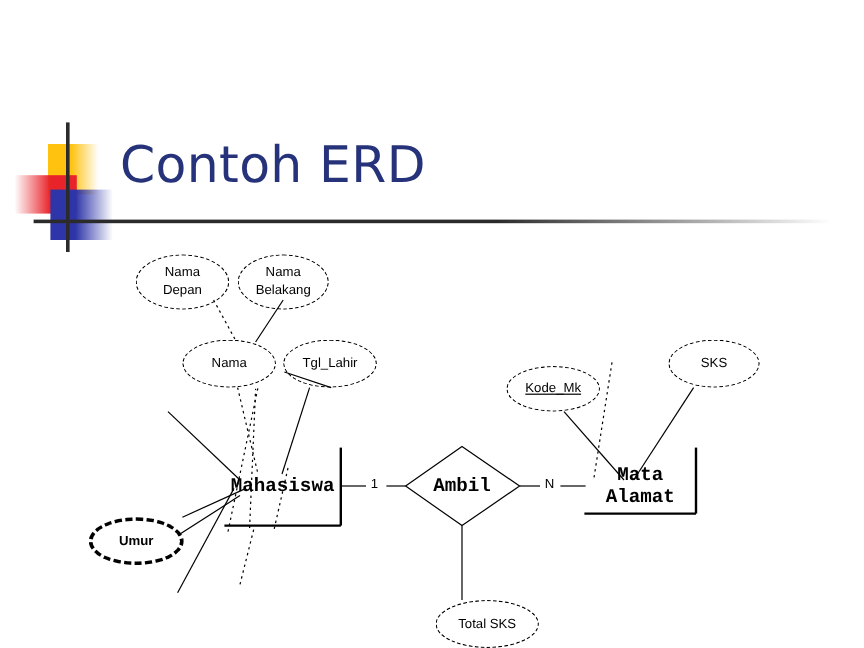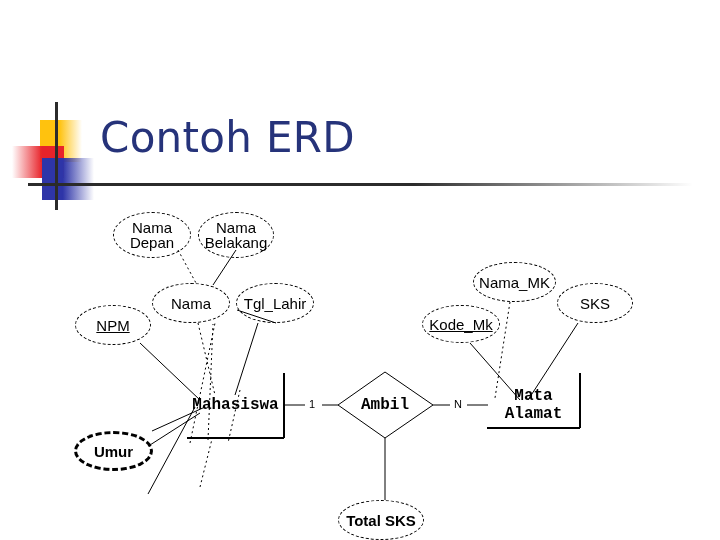--- a/index.html
+++ b/index.html
@@ -30,21 +30,21 @@
 
   
   #erd{position:absolute;left:0;top:155px;width:720px;height:380px;}
   #erd svg{position:absolute;left:0;top:0;}
 
   .node{position:absolute;display:flex;align-items:center;justify-content:center;
         text-align:center;box-sizing:border-box;color:#000;}
 
   
   .attr{border:1px dashed #000;border-radius:50%;
-        font-size:15px;line-height:15px;font-family:"Liberation Sans", sans-serif;}
+        font-size:11px;line-height:15px;font-family:"Liberation Sans", sans-serif;}
   .attr.derived{border:3px dashed #000;font-weight:bold;}
   .attr .key{text-decoration:underline;}
 
   
   .entity{font-size:16px;font-weight:bold;font-family:Liberation Mono, monospace;}
 
   .card{position:absolute;font-size:11px;font-family:"Liberation Sans", sans-serif;
         color:#000;background:#fff;padding:0 2px;}
 </style>
 </head>
@@ -126,42 +126,36 @@
     </div>
 
     <div class="node attr" style="left:152px;top:88px;width:78px;height:40px;">
       <span>Nama</span>
     </div>
 
     <div class="node attr" style="left:236px;top:88px;width:78px;height:40px;">
       <span>Tgl_Lahir</span>
     </div>
 
-    <div class="node attr" style="left:75px;top:110px;width:76px;height:40px;">
-      <span class="key">NPM</span>
-    </div>
 
     <div class="node attr derived" style="left:74px;top:236px;width:79px;height:40px;">
       <span>Umur</span>
     </div>
 
 
     <div class="node attr" style="left:422px;top:110px;width:78px;height:38px;">
       <span class="key">Kode_Mk</span>
     </div>
 
-    <div class="node attr" style="left:473px;top:67px;width:83px;height:40px;">
-      <span>Nama_MK</span>
-    </div>
 
     <div class="node attr" style="left:557px;top:88px;width:76px;height:40px;">
       <span>SKS</span>
     </div>
 
-    <div class="node attr" style="left:338px;top:305px;width:86px;height:40px;font-weight:bold;">
+    <div class="node attr" style="left:363px;top:305px;width:86px;height:40px;">
       <span>Total SKS</span>
     </div>
 
     <div class="node entity" style="left:187px;top:193px;width:97px;height:34px;">
       <span>Mahasiswa</span>
     </div>
 
     <div class="node entity" style="left:487px;top:193px;width:93px;height:34px;">
       <span>Mata Alamat</span>
     </div>

